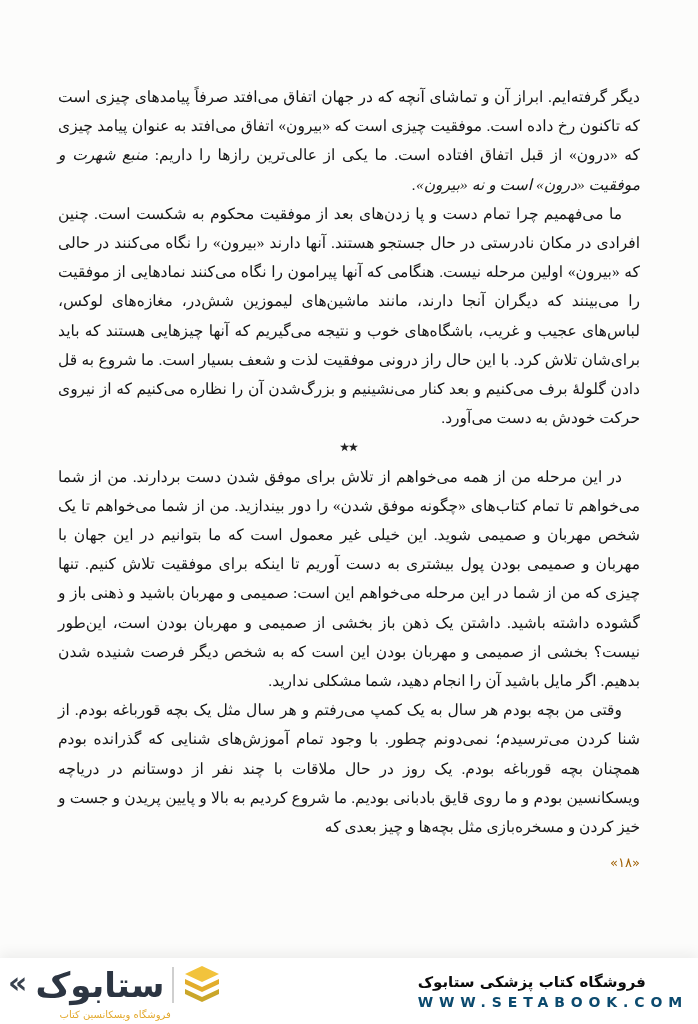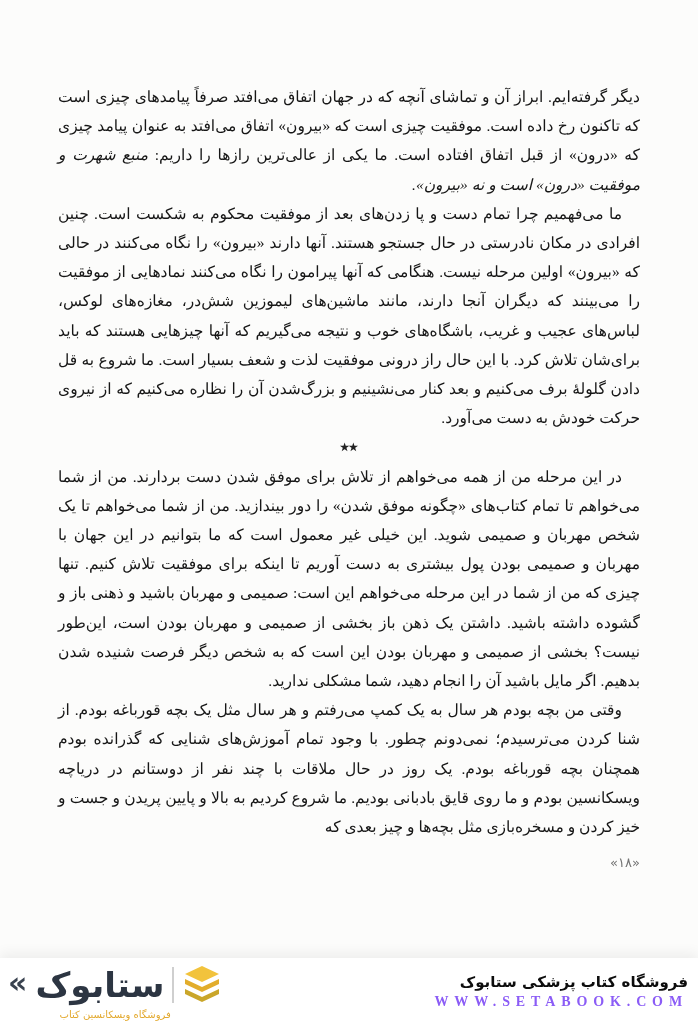--- a/index.html
+++ b/index.html
@@ -31,53 +31,52 @@
     text-indent: 0;
     letter-spacing: 2px;
     font-weight: bold;
     font-size: 16px;
     color: #222;
   }
   .page-number {
     margin-top: 7px;
     font-size: 13px;
     text-align: right;
-    color: #737373;
+    color: #a16207;
   }
   .footer {
     position: absolute;
     left: 0; right: 0; bottom: 0;
     height: 66px;
     background: #ffffff;
     box-shadow: 0 -5px 12px rgba(0,0,0,0.06);
     display: flex;
     align-items: center;
     justify-content: space-between;
     padding: 0 10px 0 8px;
     box-sizing: border-box;
   }
   .store-info {
     display: flex;
     flex-direction: column;
-    align-items: flex-start; 
+    align-items: flex-end; 
     gap: 3px;
   }
   .store-title {
     font-weight: bold;
     font-size: 15px;
     color: #0d0d0d;
   }
   .store-url {
     direction: ltr;
     font-weight: bold;
     font-size: 14px;
     letter-spacing: 0.42em;
-    color: #8b5cf6;
+    color: #0c4a6e;
     white-space: nowrap;
-    font-family: Liberation Serif, serif;
   }
   .logo {
     direction: ltr;
     display: flex;
     flex-direction: column;
     align-items: flex-start;
   }
   .logo-row {
     display: flex;
     align-items: center;

